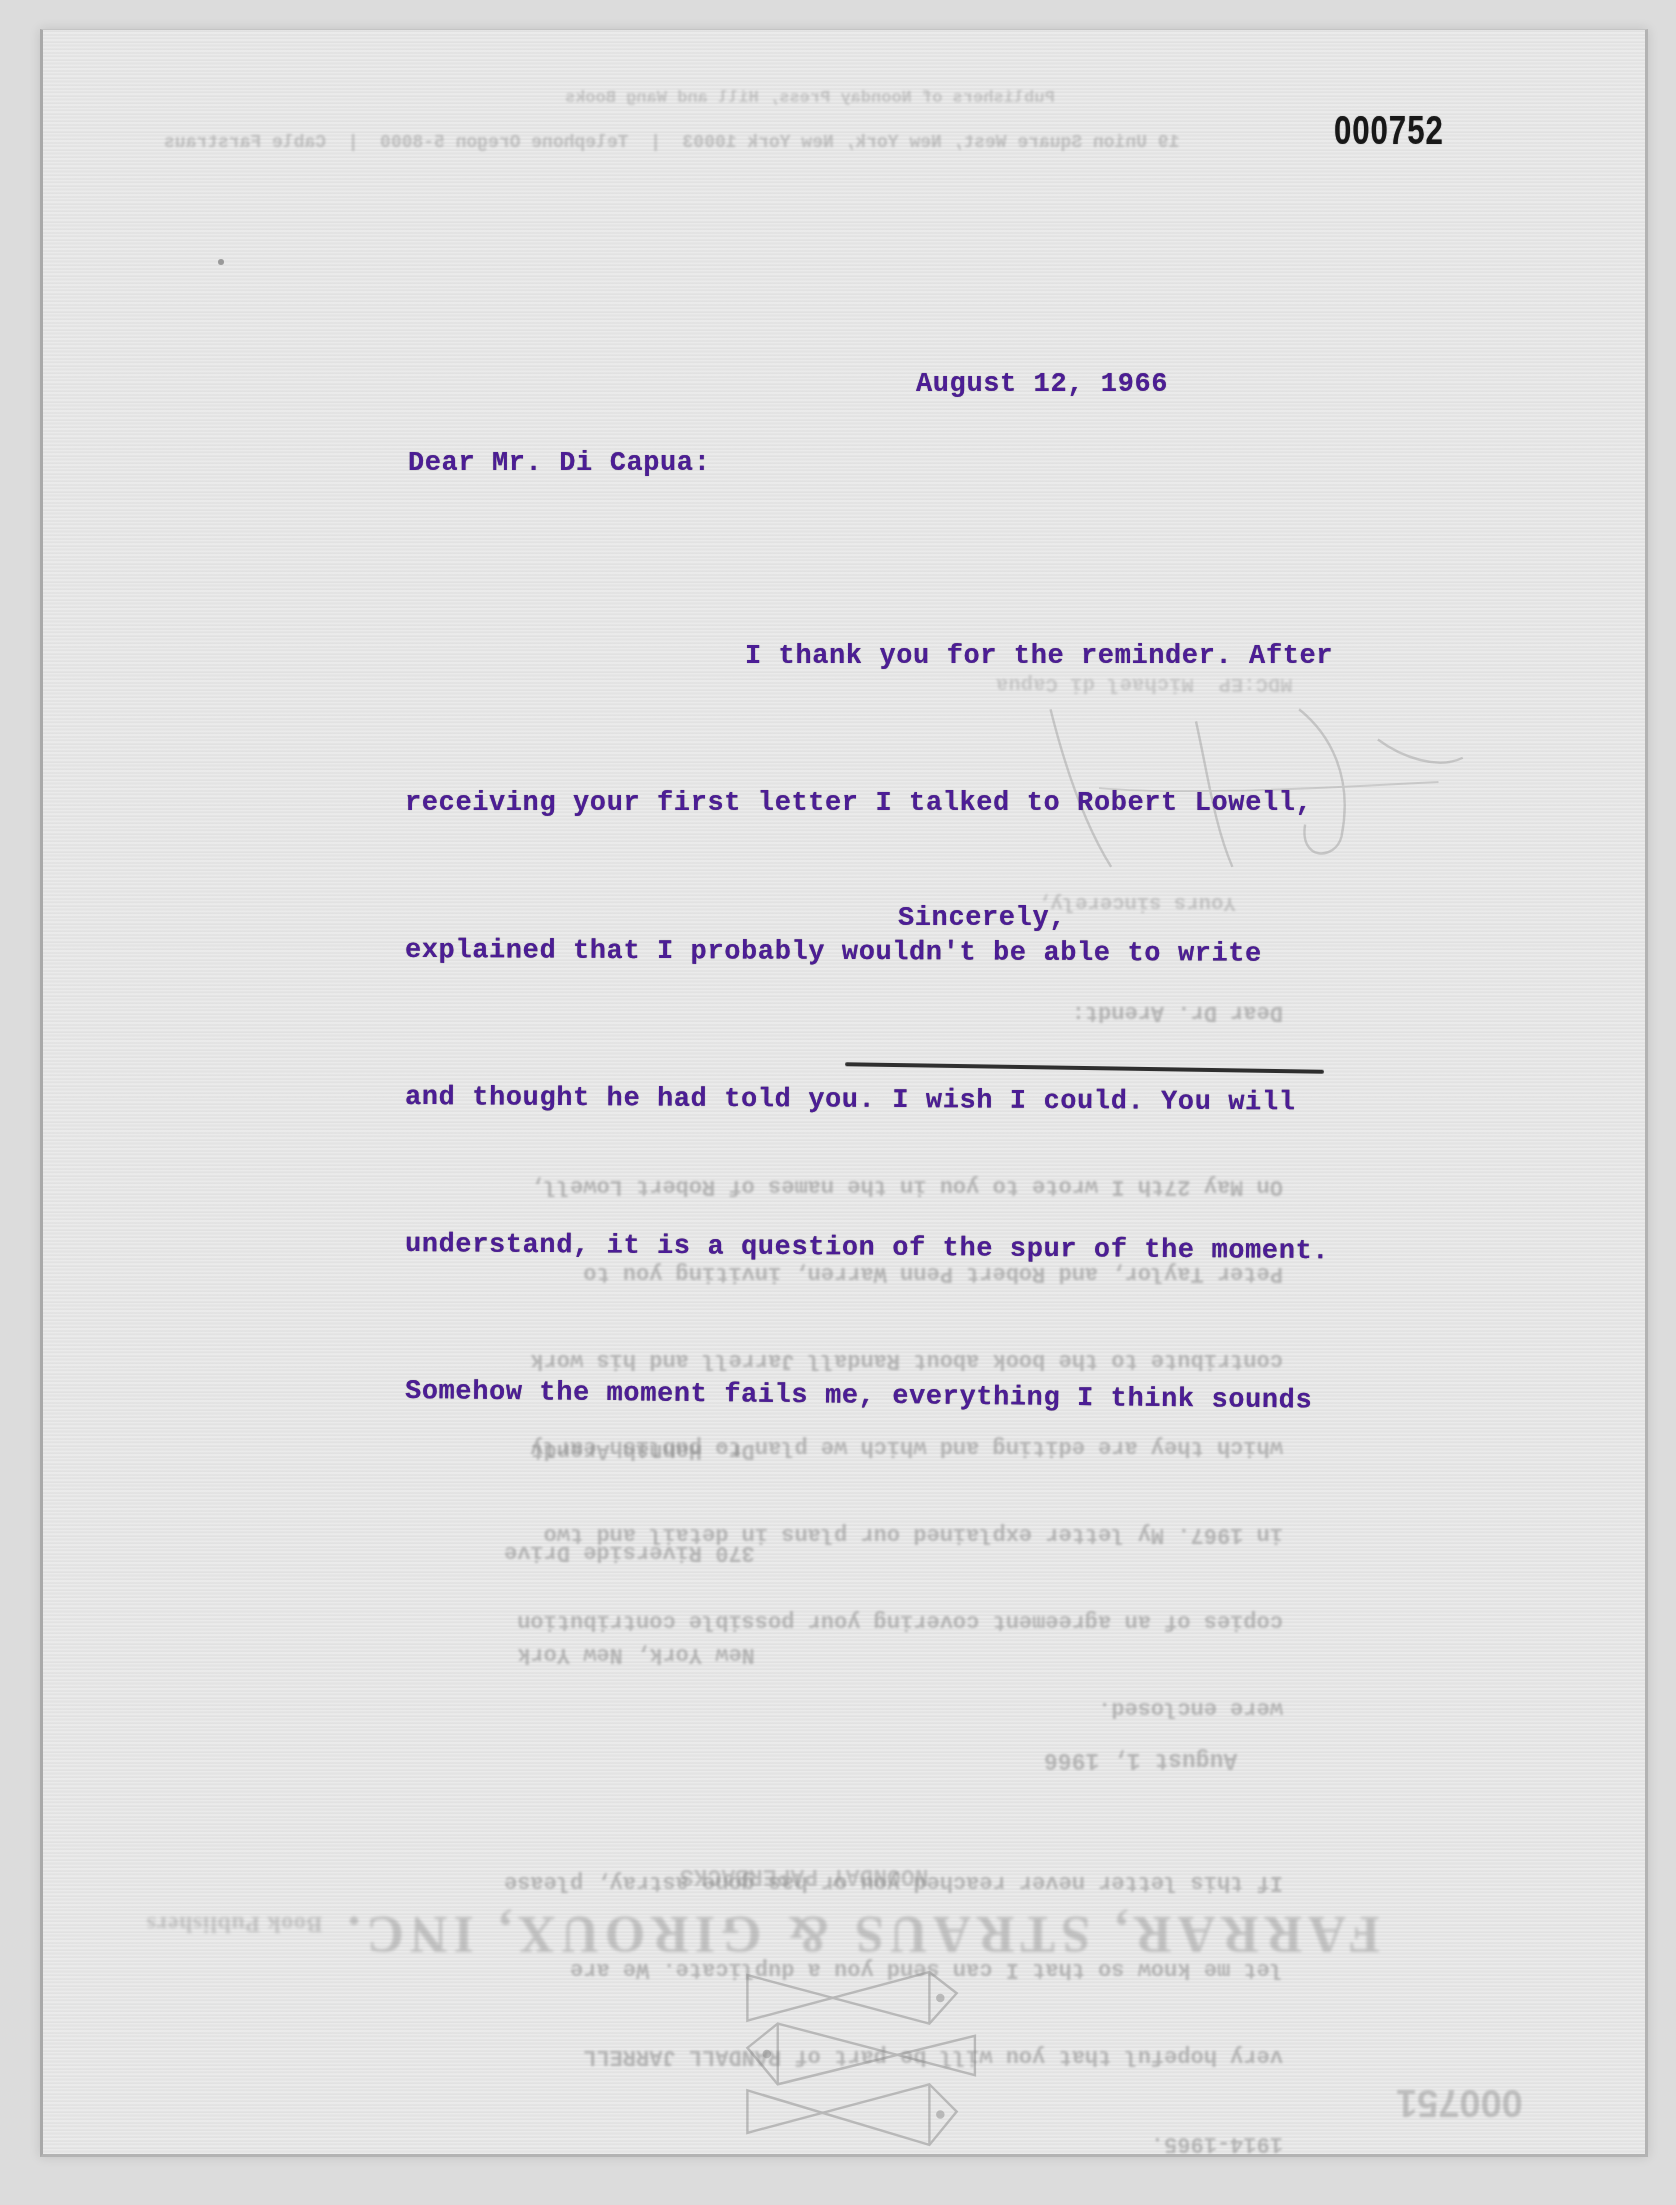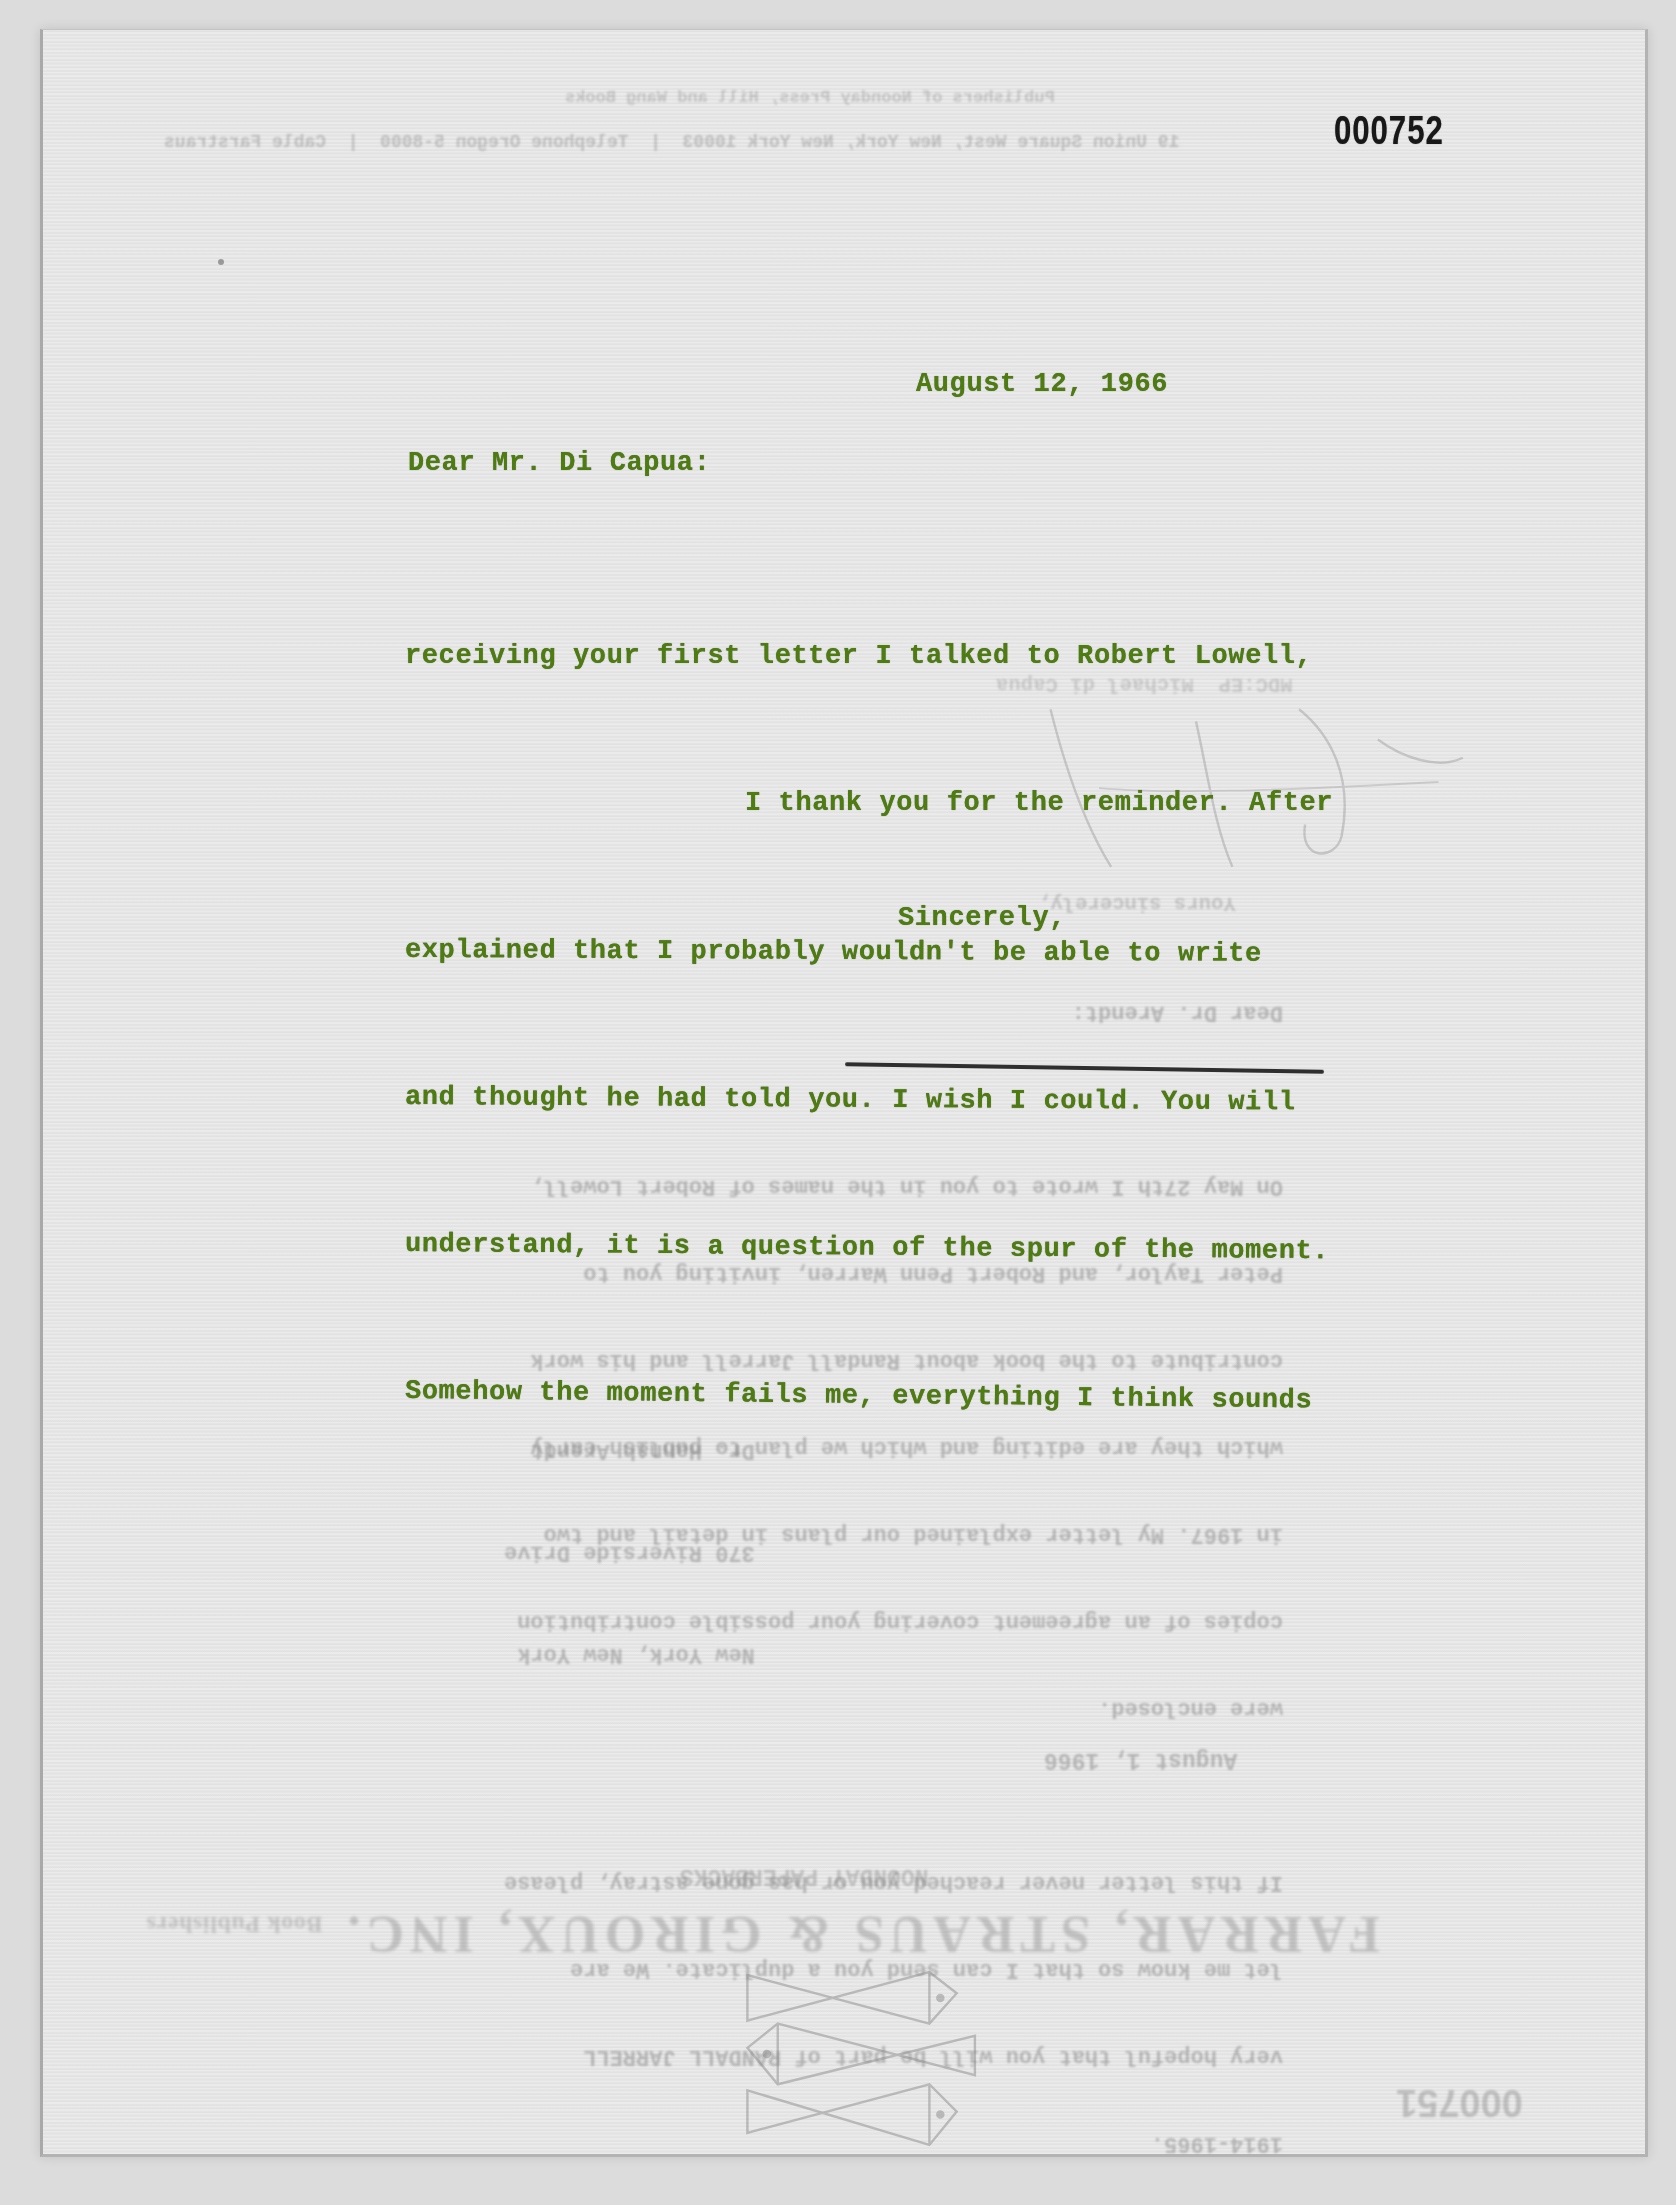--- a/index.html
+++ b/index.html
@@ -24,21 +24,21 @@
       background-image:
         repeating-linear-gradient(0deg, rgba(255,255,255,0.18) 0px, rgba(255,255,255,0.18) 1.2px, rgba(0,0,0,0.025) 1.8px, rgba(0,0,0,0.0) 3.6px);
       border-left: 3.6px solid #a9a9a9;
       border-top: 1.8px solid #c4c4c4;
       border-right: 3px solid #b3b3b3;
       border-bottom: 3px solid #b3b3b3;
       box-shadow: 0 0 11px rgba(0,0,0,0.12);
     }
     .typed {
       position: absolute;
-      color: #4d7c0f;
+      color: #4c1d95;
       font-weight: bold;
       font-size: 27px;
       letter-spacing: 0.6px;
       white-space: pre;
       text-shadow: 0 0 0.9px rgba(0,0,0,0.55);
     }
     .doc-number {
       left: 1334px;
       top: 108px;
       font-size: 40px;
@@ -189,22 +189,22 @@
   </svg>
 
   <div class="staple-mark"></div>
 </div>
 
 <div class="typed doc-number">000752</div>
 <div class="typed date">August 12, 1966</div>
 <div class="typed salutation">Dear Mr. Di Capua:</div>
 
 <div class="typed body-lines">
+  <span class="body-line l0">I thank you for the reminder. After</span>
   <span class="body-line l1">receiving your first letter I talked to Robert Lowell,</span>
-  <span class="body-line l0">I thank you for the reminder. After</span>
   <span class="body-line l2">explained that I probably wouldn't be able to write</span>
   <span class="body-line l3">and thought he had told you. I wish I could. You will</span>
   <span class="body-line l4">understand, it is a question of the spur of the moment.</span>
   <span class="body-line l5">Somehow the moment fails me, everything I think sounds</span>
 </div>
 
 <div class="typed closing">Sincerely,</div>
 
 
 </body></html>

